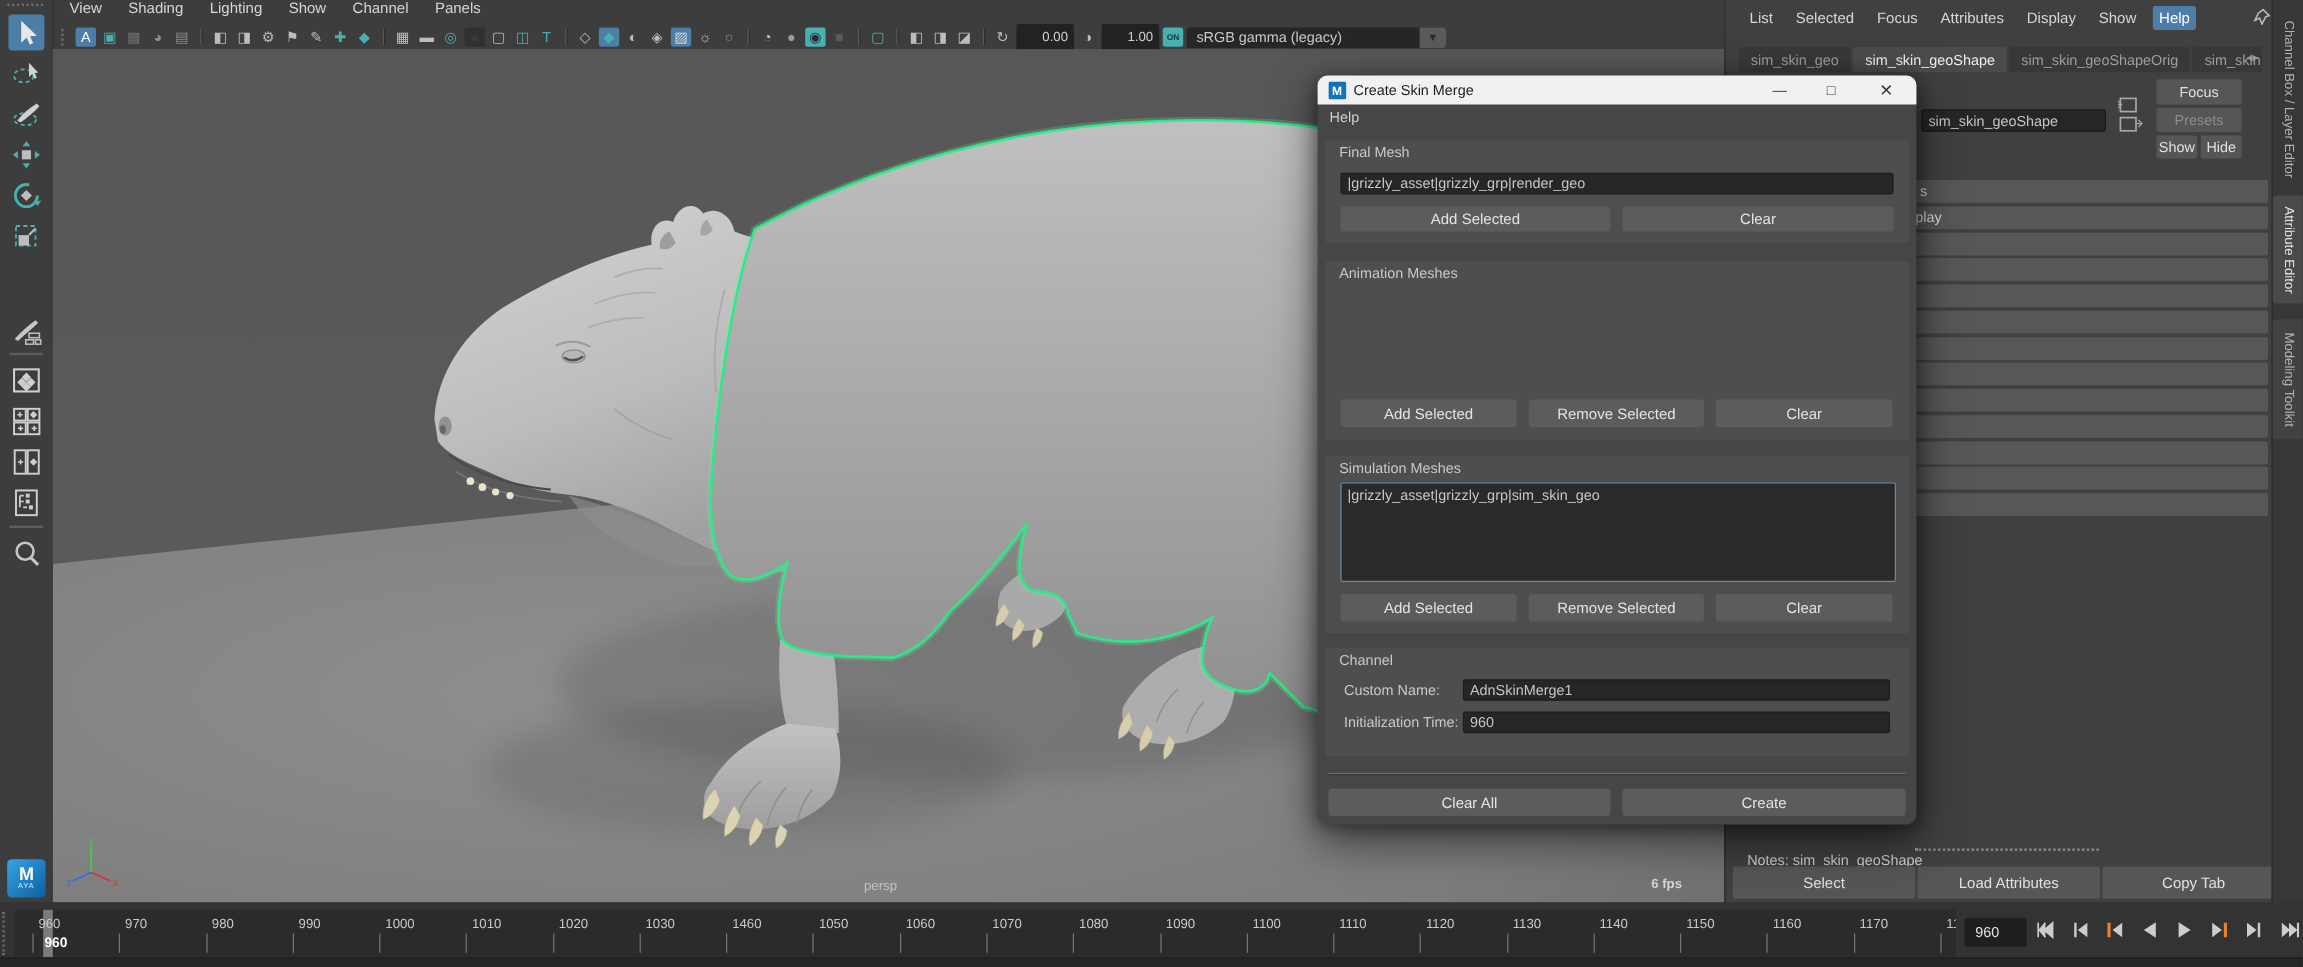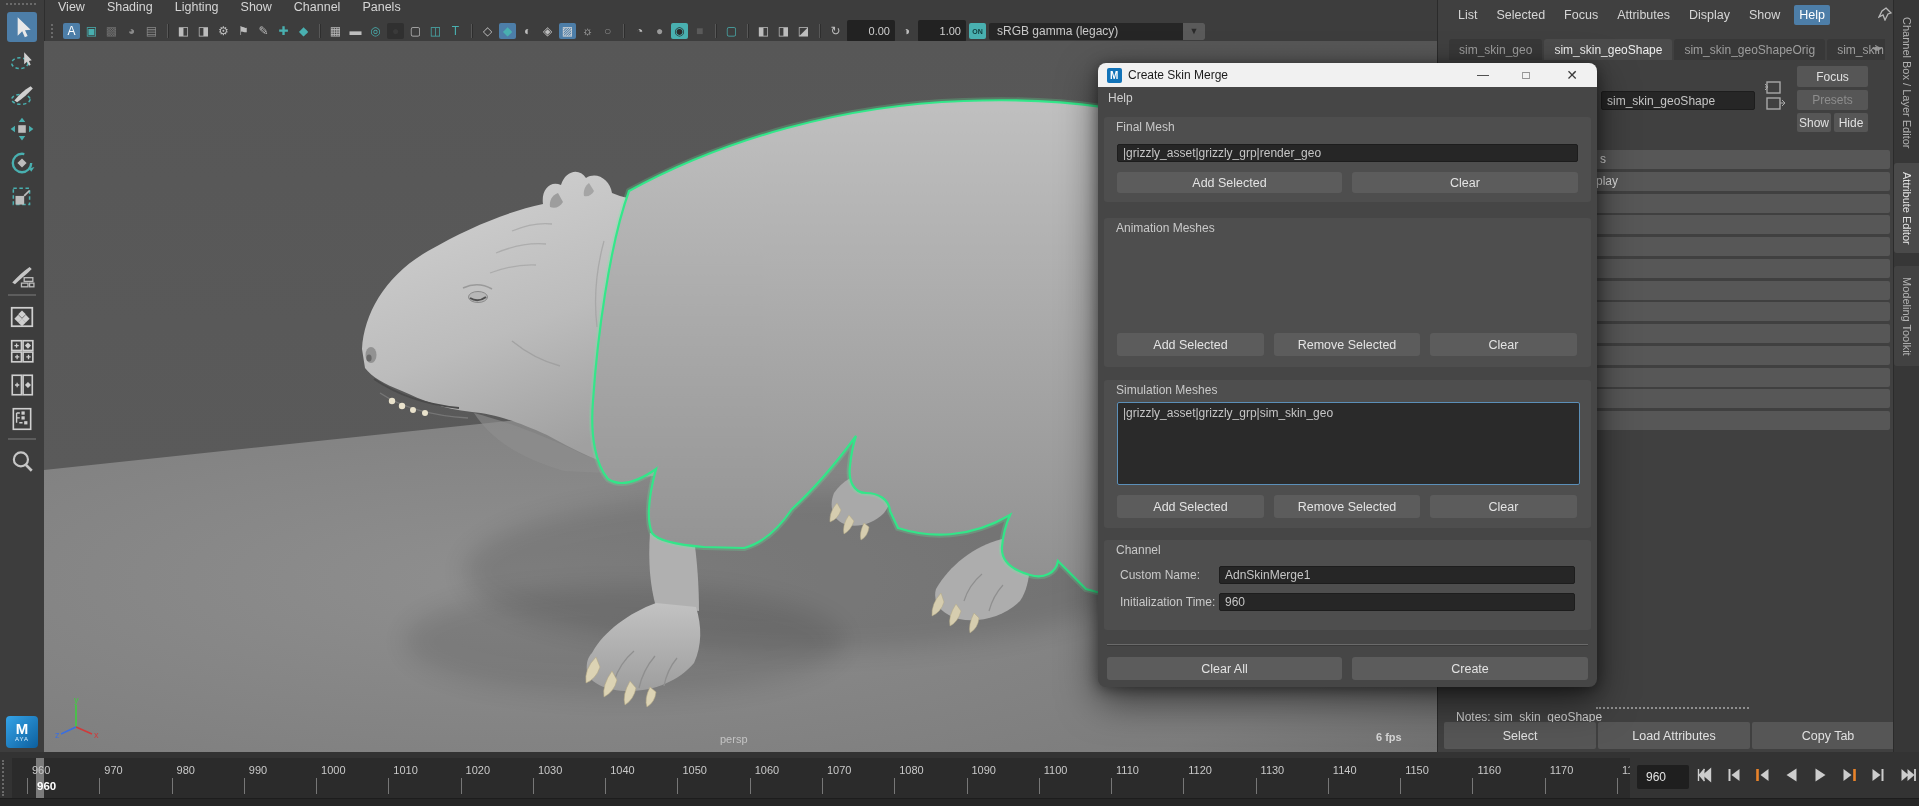--- a/index.html
+++ b/index.html
@@ -479,21 +479,21 @@
       <div class="ticklab" style="left: 236.81px;">990</div>
       <div class="tick" style="left: 304.08px;"></div>
       <div class="ticklab" style="left: 309.08px;">1000</div>
       <div class="tick" style="left: 376.35px;"></div>
       <div class="ticklab" style="left: 381.35px;">1010</div>
       <div class="tick" style="left: 448.62px;"></div>
       <div class="ticklab" style="left: 453.62px;">1020</div>
       <div class="tick" style="left: 520.89px;"></div>
       <div class="ticklab" style="left: 525.89px;">1030</div>
       <div class="tick" style="left: 593.16px;"></div>
-      <div class="ticklab" style="left: 598.16px;">1040</div>
+      <div class="ticklab" style="left: 598.16px;">1460</div>
       <div class="tick" style="left: 665.43px;"></div>
       <div class="ticklab" style="left: 670.43px;">1050</div>
       <div class="tick" style="left: 737.7px;"></div>
       <div class="ticklab" style="left: 742.7px;">1060</div>
       <div class="tick" style="left: 809.97px;"></div>
       <div class="ticklab" style="left: 814.97px;">1070</div>
       <div class="tick" style="left: 882.24px;"></div>
       <div class="ticklab" style="left: 887.24px;">1080</div>
       <div class="tick" style="left: 954.51px;"></div>
       <div class="ticklab" style="left: 959.51px;">1090</div>

